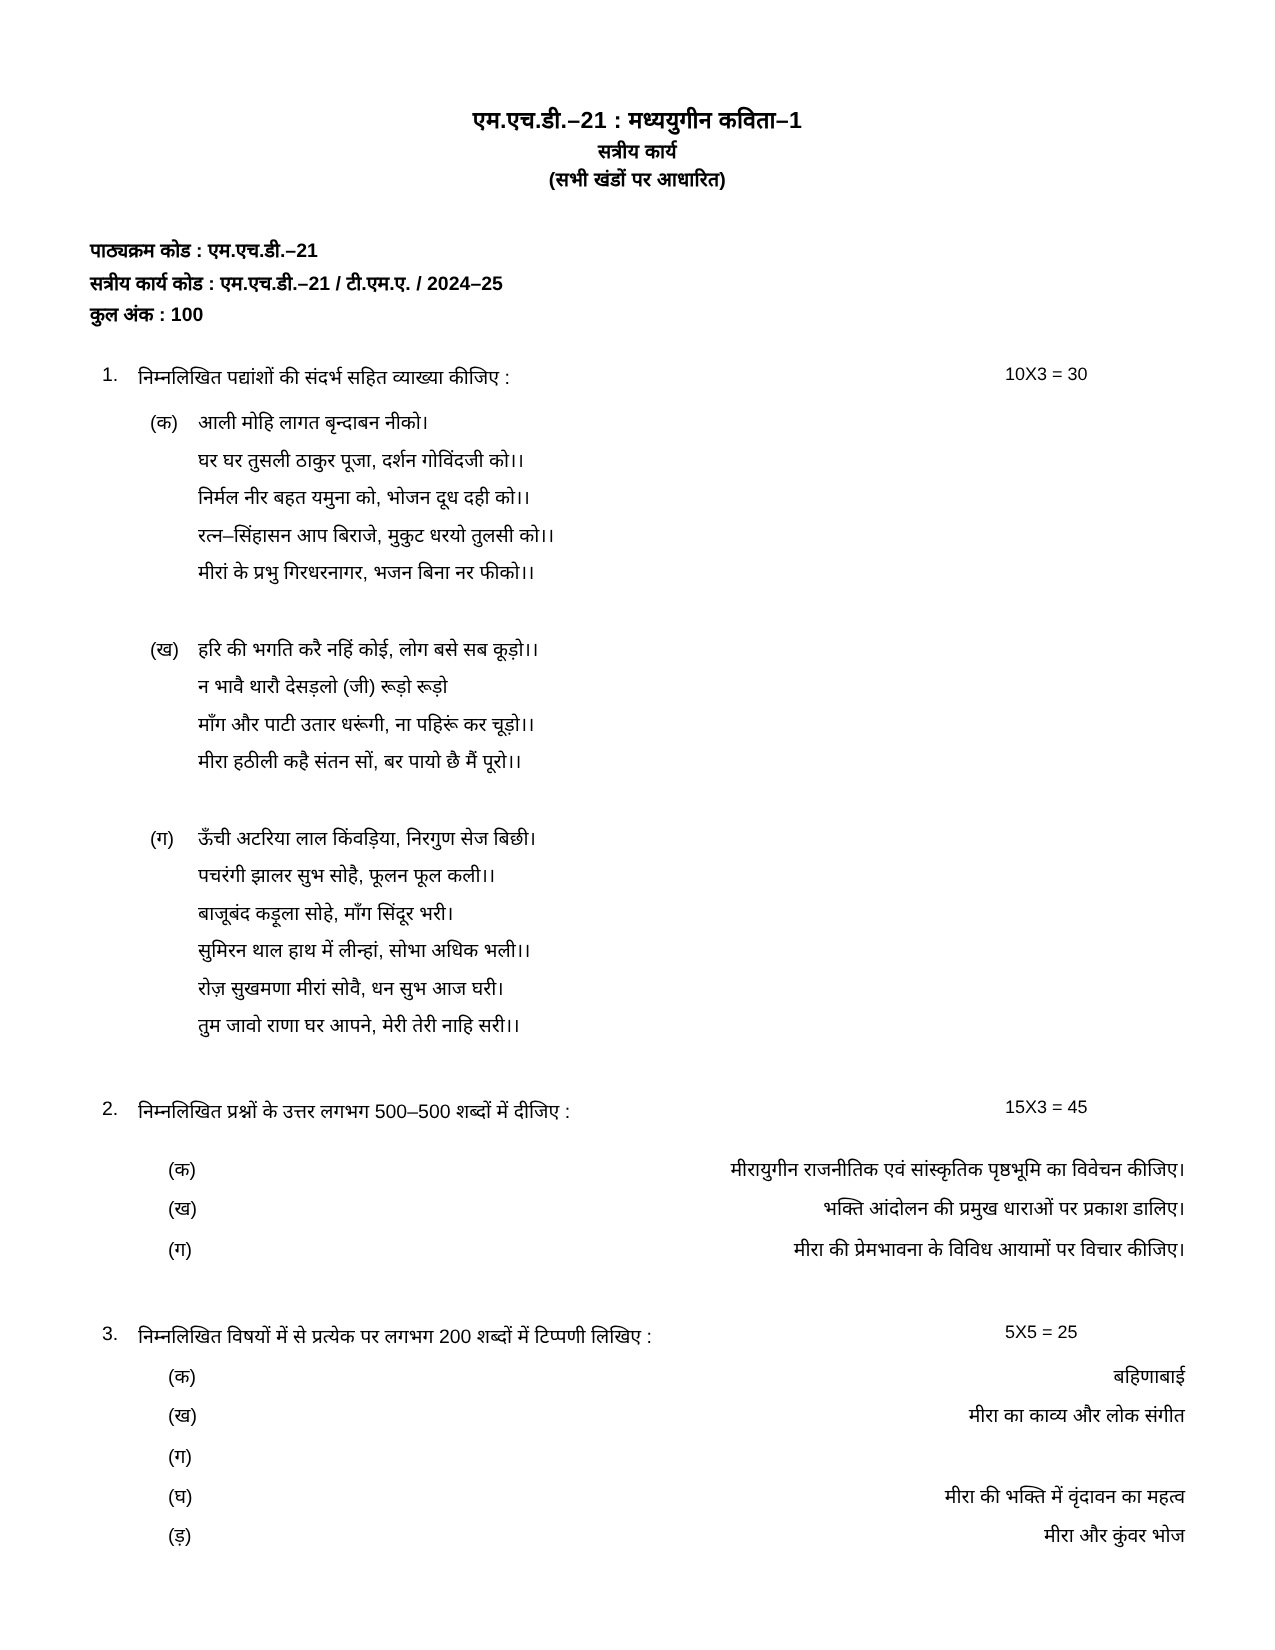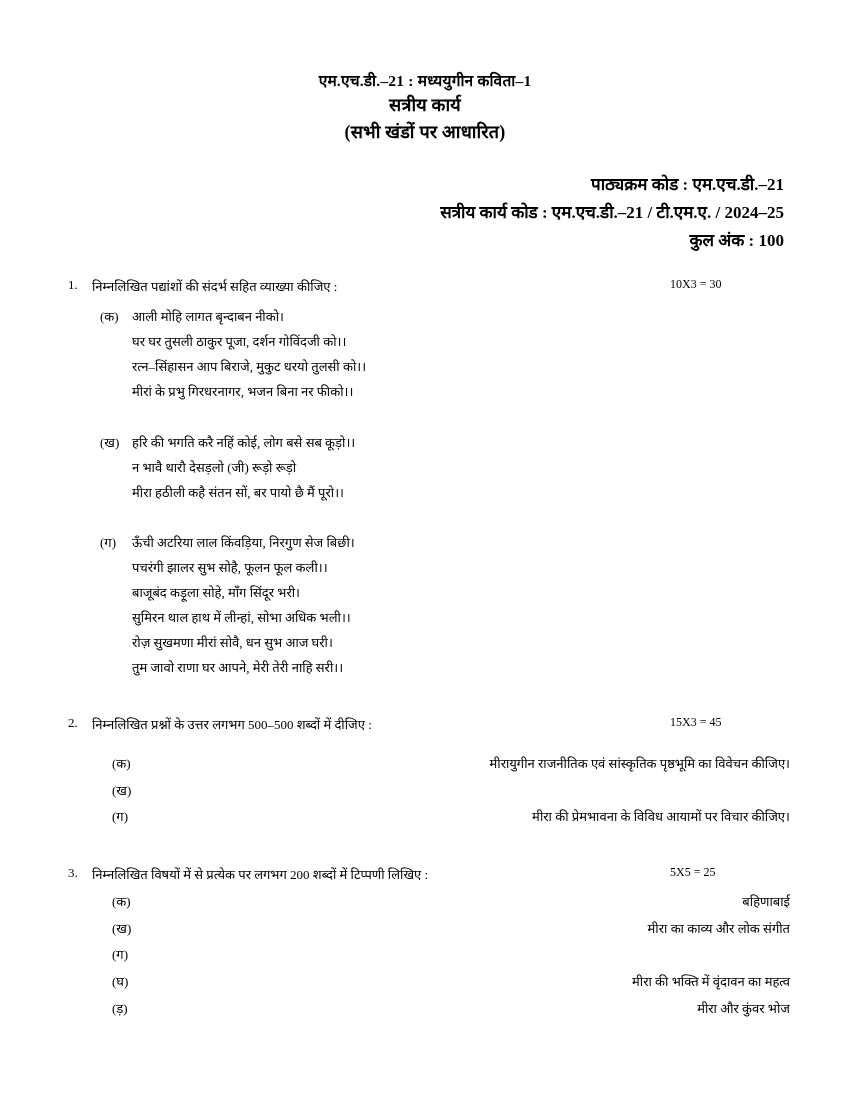--- a/index.html
+++ b/index.html
@@ -12,38 +12,36 @@
     background: #ffffff;
     font-family: "Liberation Sans", sans-serif;
     color: #000000;
   }
   .page {
     position: relative;
     width: 850px;
     height: 1100px;
     box-sizing: border-box;
     padding: 70px 60px 40px 60px;
-    font-family: Liberation Serif, serif;
   }
   .header {
     text-align: center;
     line-height: 1.45;
   }
   .header .title-line {
     font-size: 15.5px;
     font-weight: bold;
     letter-spacing: 0.2px;
   }
   .header .title-line.sub {
-    font-size: 18px;
+    font-size: 13px;
   }
   .codes {
     margin-top: 26px;
-    text-align: right;
-    font-size: 17px;
+    font-size: 13px;
     font-weight: bold;
     line-height: 1.65;
     padding-right: 6px;
   }
   .qblock {
     margin-top: 22px;
   }
   .qrow {
     display: flex;
     align-items: flex-start;
@@ -137,34 +135,36 @@
       <div class="qtext">निम्नलिखित पद्यांशों की संदर्भ सहित व्याख्या कीजिए :</div>
       <div class="marks">10X3 = 30</div>
     </div>
 
     <div class="subblock">
       <div class="subrow">
         <div class="sublabel">(क)</div>
         <div class="sublines">
           <div class="line">आली मोहि लागत बृन्दाबन नीको।</div>
           <div class="line">घर घर तुसली ठाकुर पूजा, दर्शन गोविंदजी को।।</div>
+          <div class="line">निर्मल नीर बहत यमुना को, भोजन दूध दही को।।</div>
           <div class="line">रत्न–सिंहासन आप बिराजे, मुकुट धरयो तुलसी को।।</div>
           <div class="line">मीरां के प्रभु गिरधरनागर, भजन बिना नर फीको।।</div>
         </div>
       </div>
     </div>
 
     <div class="group-gap"></div>
 
     <div class="subblock">
       <div class="subrow">
         <div class="sublabel">(ख)</div>
         <div class="sublines">
           <div class="line">हरि की भगति करै नहिं कोई, लोग बसे सब कूड़ो।।</div>
           <div class="line">न भावै थारौ देसड़लो (जी) रूड़ो रूड़ो</div>
+          <div class="line">माँग और पाटी उतार धरूंगी, ना पहिरूं कर चूड़ो।।</div>
           <div class="line">मीरा हठीली कहै संतन सों, बर पायो छै मैं पूरो।।</div>
         </div>
       </div>
     </div>
 
     <div class="group-gap"></div>
 
     <div class="subblock">
       <div class="subrow">
         <div class="sublabel">(ग)</div>
@@ -189,20 +189,21 @@
       <div class="marks">15X3 = 45</div>
     </div>
 
     <div class="subblock tight" style="margin-top:18px;">
       <div class="list-row">
         <div class="list-label">(क)</div>
         <div class="list-text">मीरायुगीन राजनीतिक एवं सांस्कृतिक पृष्ठभूमि का विवेचन कीजिए।</div>
       </div>
       <div class="list-row">
         <div class="list-label">(ख)</div>
+        <div class="list-text">भक्ति आंदोलन की प्रमुख धाराओं पर प्रकाश डालिए।</div>
       </div>
       <div class="list-row">
         <div class="list-label">(ग)</div>
         <div class="list-text">मीरा की प्रेमभावना के विविध आयामों पर विचार कीजिए।</div>
       </div>
     </div>
   </div>
 
   <div class="section-gap"></div>
 

